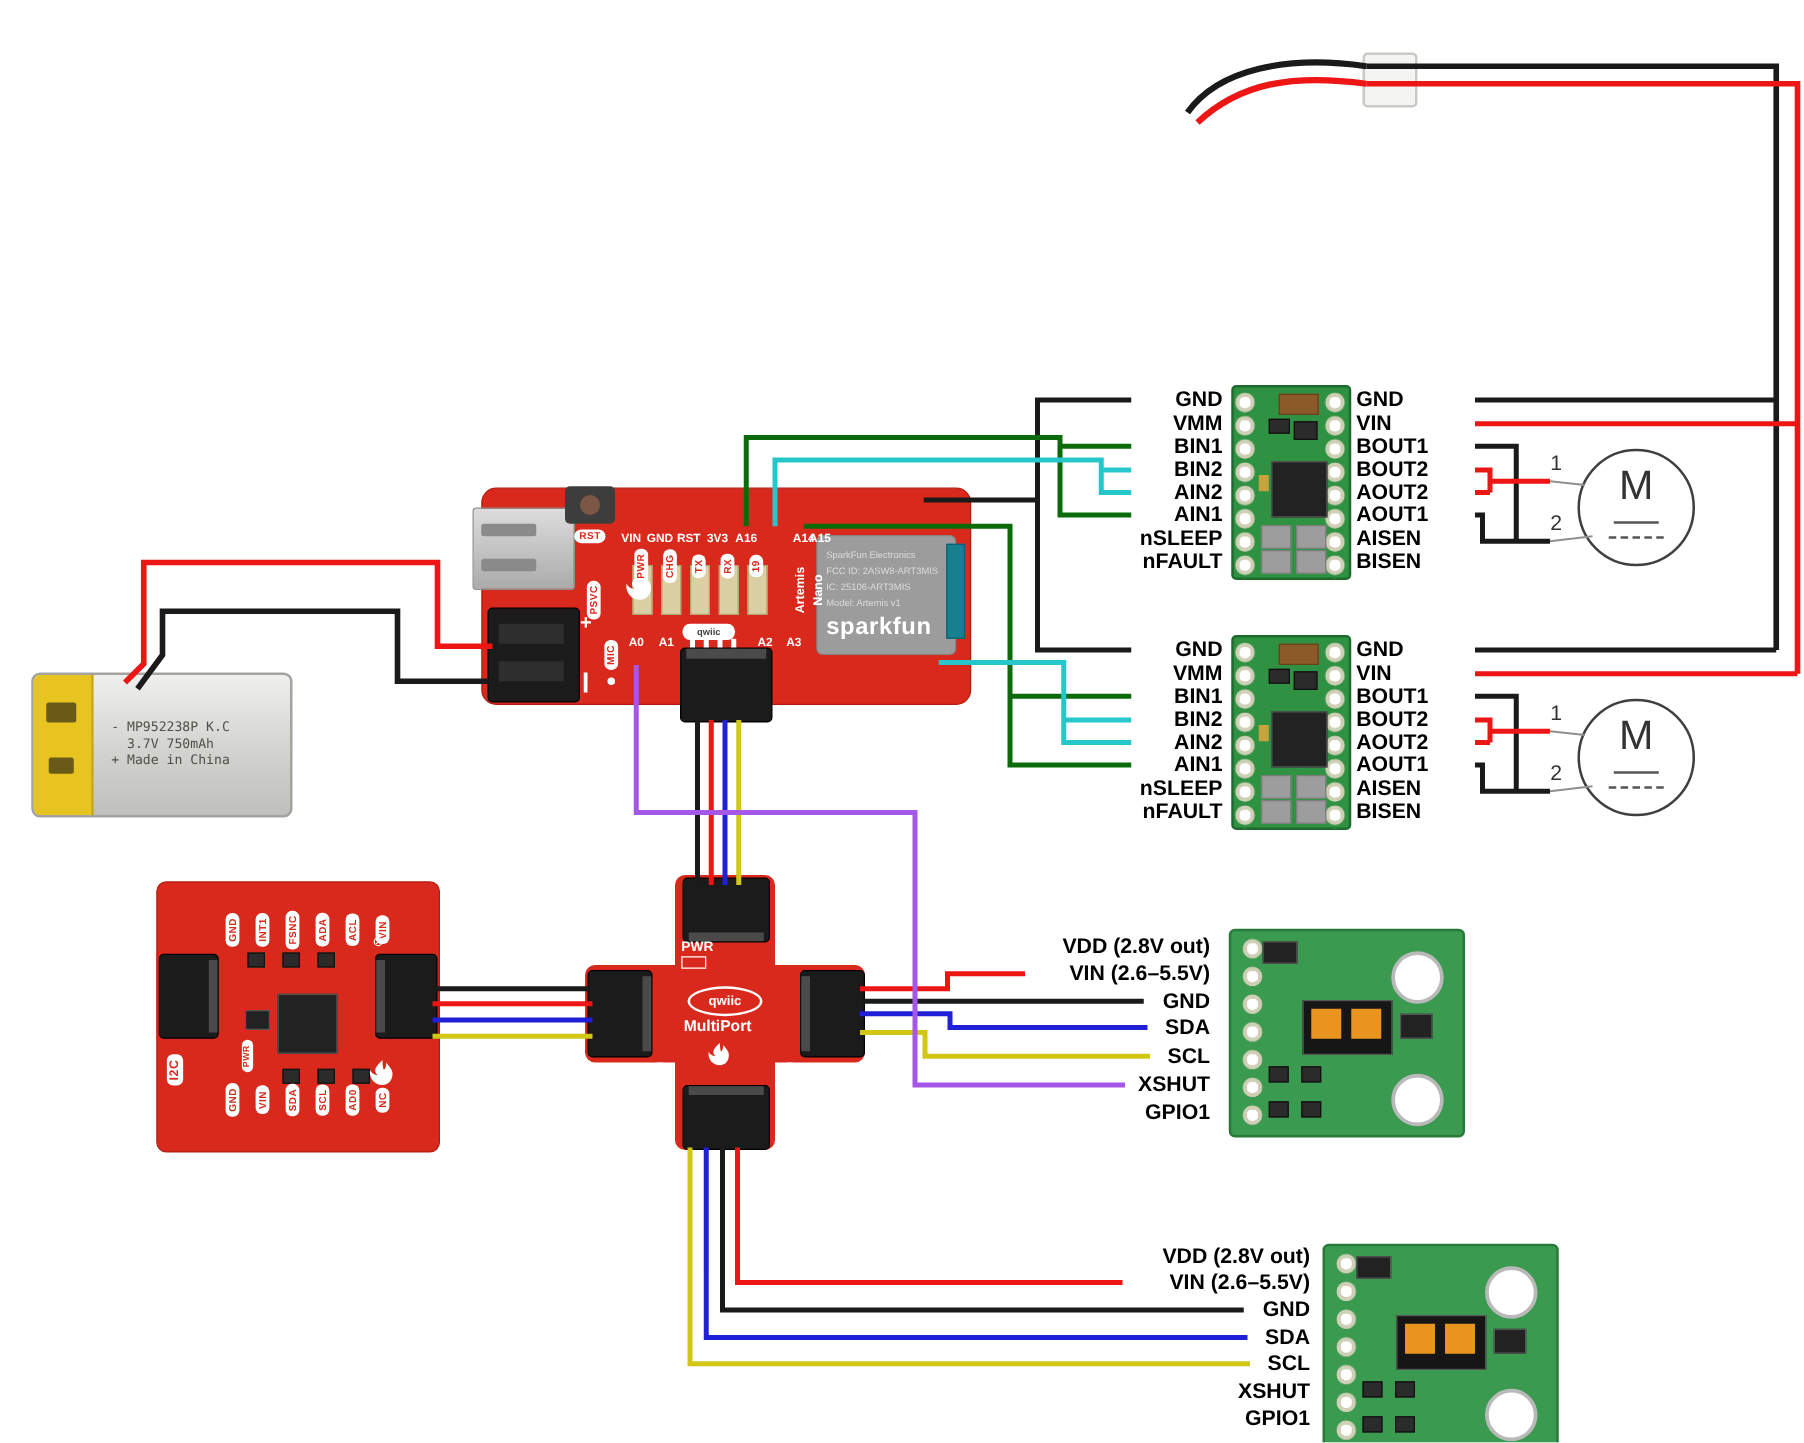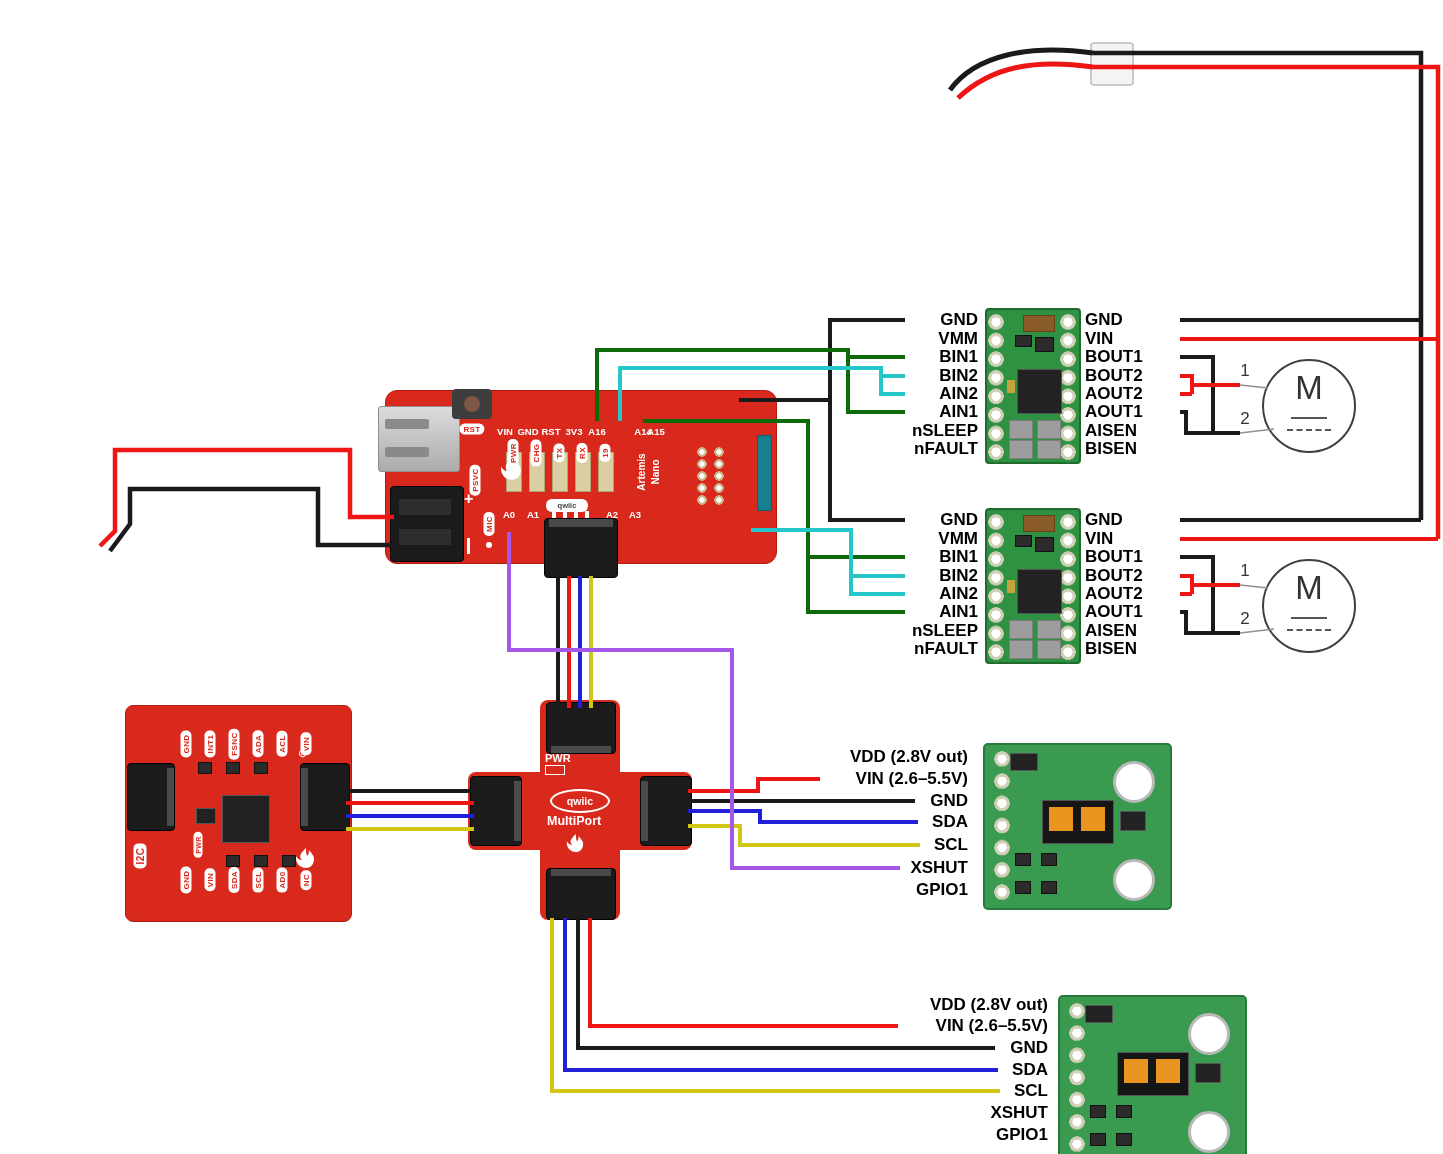--- a/index.html
+++ b/index.html
@@ -127,20 +127,28 @@
     <polyline points="552,918 552,1091 1000,1091" fill="none" stroke="#d2c714" stroke-width="4"></polyline>
     <polyline points="565,918 565,1070 998,1070" fill="none" stroke="#2020d8" stroke-width="4"></polyline>
     <polyline points="578,918 578,1048 995,1048" fill="none" stroke="#1a1a1a" stroke-width="4"></polyline>
     <polyline points="590,918 590,1026 898,1026" fill="none" stroke="#ee1515" stroke-width="4"></polyline>
 
     <polyline points="509,532 509,650 732,650 732,868 900,868" fill="none" stroke="#a557e8" stroke-width="4"></polyline>
   </svg>
 
   <div class="abs" style="left:1090px;top:42px;width:40px;height:40px;background:#f4f4f2;border:2px solid #c9c9c6;border-radius:4px;z-index:25"></div>
 
+  <div class="batt" style="left:25px;top:538px;width:205px;height:112px">
+    <div class="wrap" style="width:46px"></div>
+    <div class="abs" style="left:10px;top:22px;width:24px;height:16px;background:#6a5a18;border-radius:2px"></div>
+    <div class="abs" style="left:12px;top:66px;width:20px;height:13px;background:#6a5a18;border-radius:2px"></div>
+    <div class="txt" style="left:62px;top:36px"><span>- MP952238P K.C</span>
+<span>  3.7V 750mAh</span>
+<span>+ Made in China</span></div>
+  </div>
 
   <div class="board-red" style="left:385px;top:390px;width:390px;height:172px"></div>
 
   <div class="abs" style="left:378px;top:406px;width:80px;height:64px;background:linear-gradient(180deg,#dcdcdc,#ababab);border:1px solid #8d8d8d;border-radius:3px;z-index:12">
     <div class="abs" style="left:6px;top:12px;width:44px;height:10px;background:#8a8a8a;border-radius:2px"></div>
     <div class="abs" style="left:6px;top:40px;width:44px;height:10px;background:#8a8a8a;border-radius:2px"></div>
   </div>
 
   <div class="abs" style="left:452px;top:389px;width:40px;height:30px;background:#3d3d3d;border-radius:4px;z-index:13">
     <div class="abs" style="left:12px;top:7px;width:16px;height:16px;background:#7c5746;border-radius:50%"></div>
@@ -174,20 +182,29 @@
 
   <svg class="abs" style="left:500px;top:458px;z-index:13" width="22" height="24" viewBox="0 0 20 22">
     <path d="M11,0 C6,5 3,8 7,12 C4,12 2,10 1,8 C0,15 5,20 11,20 C16,20 19,16 19,11 C19,7 16,5 14,2 C14,6 13,7 12,8 C11,5 11,2 11,0 Z" fill="#fff"></path>
   </svg>
 
   <div class="wlabel" style="left:641px;top:472px;transform:translate(-50%,-50%) rotate(-90deg);font-weight:bold;font-size:10px">Artemis</div>
   <div class="wlabel" style="left:655px;top:472px;transform:translate(-50%,-50%) rotate(-90deg);font-weight:bold;font-size:10px">Nano</div>
 
   <div class="abs" style="left:694px;top:446px;width:34px;height:60px;z-index:12;background-image:radial-gradient(circle at 8px 6px,#fff 2.5px,#c9b88a 2.7px 4.5px,rgba(0,0,0,0) 5px);background-size:17px 12px;background-repeat:repeat"></div>
 
+  <div class="abs" style="left:653px;top:428px;width:110px;height:94px;background:#9c9c9c;border:1px solid #858585;border-radius:5px;z-index:12">
+    <div class="shieldtxt" style="left:7px;top:8px">
+      <div>SparkFun Electronics</div>
+      <div>FCC ID: 2ASW8-ART3MIS</div>
+      <div>IC: 25106-ART3MIS</div>
+      <div>Model: Artemis v1</div>
+    </div>
+    <div class="abs" style="left:7px;top:62px;font:bold 19px 'Liberation Sans',sans-serif;color:#fff;letter-spacing:.5px">sparkfun</div>
+  </div>
   <div class="abs" style="left:757px;top:435px;width:13px;height:74px;background:#17808f;border:1px solid #0d606d;z-index:13"></div>
 
   <div class="conn" style="left:390px;top:486px;width:72px;height:74px">
     <div class="abs" style="left:8px;top:12px;width:52px;height:16px;background:#2e2e2e"></div>
     <div class="abs" style="left:8px;top:42px;width:52px;height:16px;background:#2e2e2e"></div>
   </div>
   <div class="wlabel" style="left:464px;top:490px;font-weight:bold;font-size:16px">+</div>
   <div class="abs" style="left:467px;top:538px;width:3px;height:16px;background:#fff;z-index:14"></div>
 
   <div class="vpill" style="left:489px;top:524px">MIC</div>

